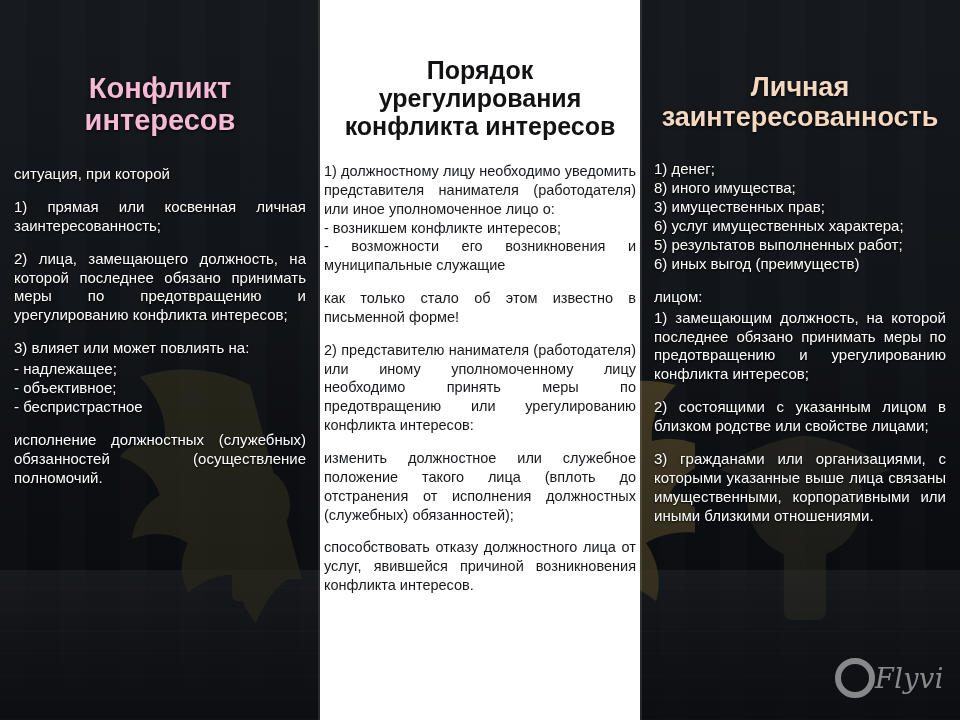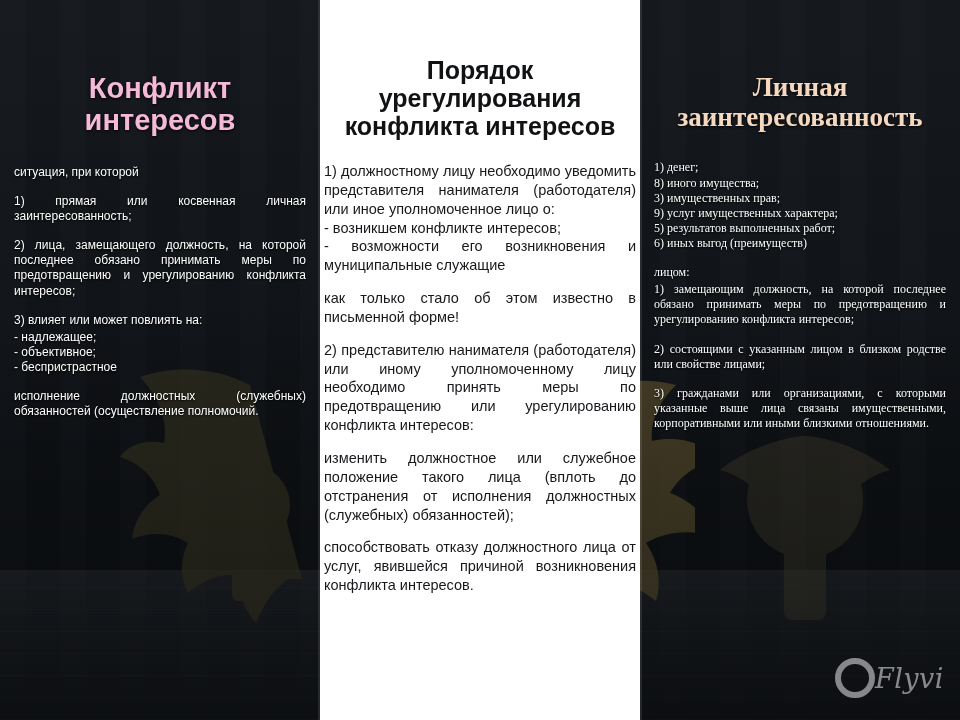--- a/index.html
+++ b/index.html
@@ -101,21 +101,21 @@
 
   
   .col {
     position: absolute;
     top: 0;
     height: 720px;
     box-sizing: border-box;
   }
   .col-left  { left: 0;   width: 320px; padding: 0 14px; }
   .col-mid   { left: 320px; width: 320px; padding: 0 4px; background: #ffffff; }
-  .col-right { left: 640px; width: 320px; padding: 0 14px; font-family: Liberation Serif, serif; }
+  .col-right { left: 640px; width: 320px; padding: 0 14px; }
 
   
   .heading {
     text-align: center;
     font-weight: bold;
     line-height: 1.12;
   }
   .heading-left {
     margin-top: 72px;
     font-size: 29px;
@@ -130,21 +130,21 @@
   .heading-right {
     margin-top: 72px;
     font-size: 27px;
     color: #f4d9c0;
     text-shadow: 0 1px 3px rgba(0,0,0,.9);
   }
 
   
   .body-dark {
     color: #ffffff;
-    font-size: 12px;
+    font-size: 15px;
     line-height: 1.26;
     text-align: justify;
     text-shadow: 0 1px 2px rgba(0,0,0,.95);
   }
   .body-dark p { margin: 0 0 14px 0; }
   .body-dark p.tight { margin-bottom: 2px; }
 
   .body-light {
     color: #16181b;
     font-size: 14.5px;
@@ -276,21 +276,21 @@
   </div>
 
   <div class="col col-right">
     <div class="heading heading-right">Личная заинтересованность</div>
 
     <div class="body-dark block-right-start">
       <ul class="list-dark">
         <li>1) денег;</li>
         <li>8) иного имущества;</li>
         <li>3) имущественных прав;</li>
-        <li>9) услуг имущественных характера;</li>
+        <li>6) услуг имущественных характера;</li>
         <li>5) результатов выполненных работ;</li>
         <li>6) иных выгод (преимуществ)</li>
       </ul>
       <p class="tight">лицом:</p>
       <p>1)  замещающим  должность,  на которой  последнее  обязано принимать  меры  по предотвращению и урегулированию конфликта интересов;</p>
       <p>2) состоящими с указанным лицом в близком  родстве  или  свойстве лицами;</p>
       <p>3) гражданами или организациями, с которыми  указанные  выше  лица связаны  имущественными, корпоративными  или  иными близкими отношениями.</p>
     </div>
   </div>
 

